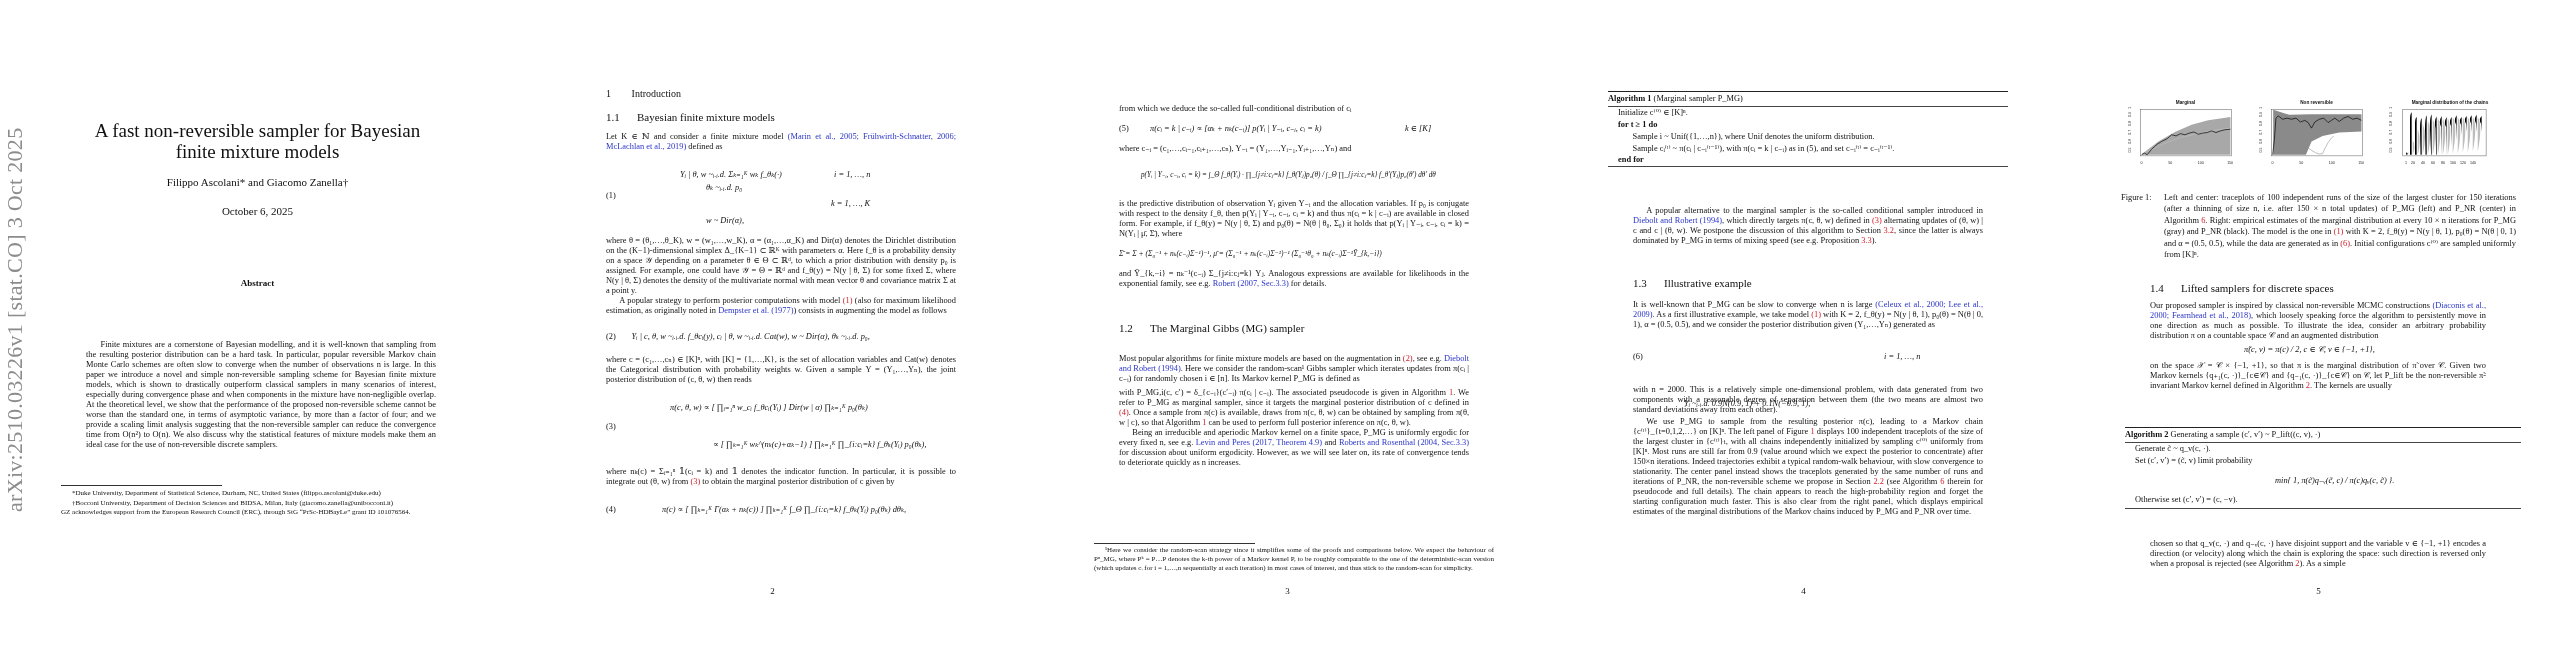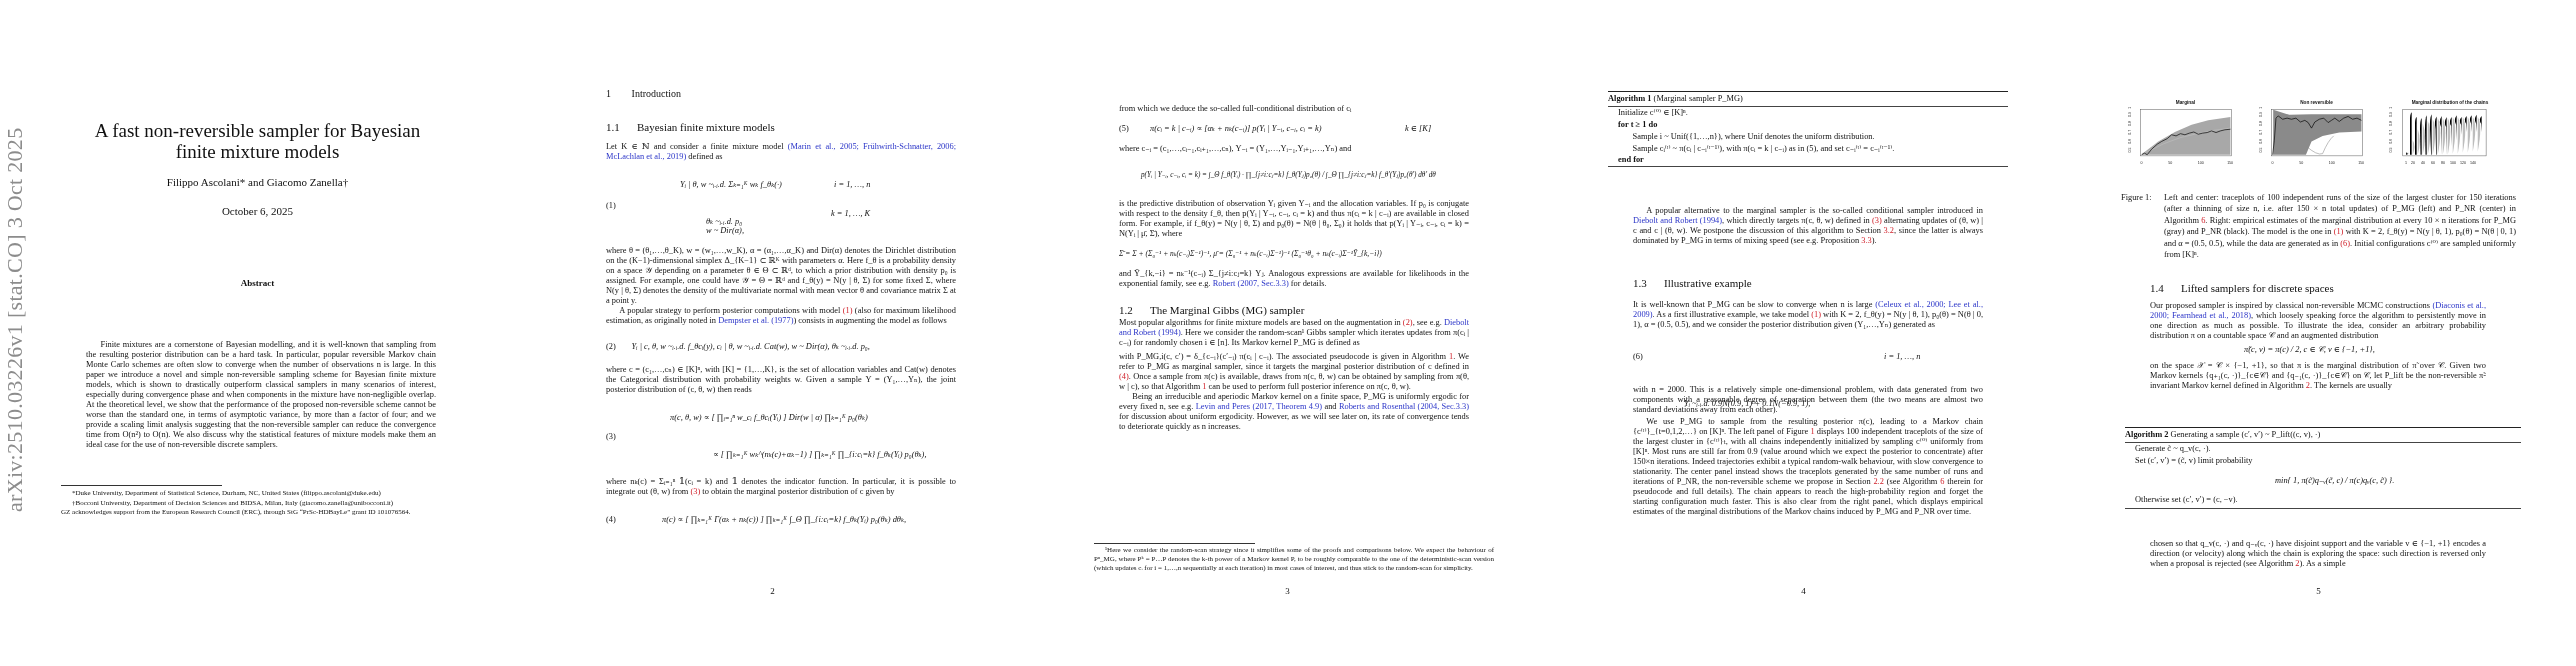--- a/index.html
+++ b/index.html
@@ -67,31 +67,31 @@
     <p class="ind">†Bocconi University, Department of Decision Sciences and BIDSA, Milan, Italy (giacomo.zanella@unibocconi.it)</p>
     <p>GZ acknowledges support from the European Research Council (ERC), through StG “PrSc-HDBayLe” grant ID 101076564.</p>
   </div>
 </div>
 
 <div class="page" style="left:515px;">
   <div class="col" style="top:89px; left:91px;">
     <div class="h1">
       <span class="secnum">1</span><span>Introduction</span>
     </div>
-    <div class="h2" style="margin-top:23px;">
+    <div class="h2" style="margin-top:13px;">
       <span class="secnum2">1.1</span><span>Bayesian finite mixture models</span>
     </div>
     <p style="margin-top:10px;">
       <span>Let K ∈ ℕ and consider a finite mixture model </span><span class="cite">(Marin et al., 2005; Frühwirth-Schnatter, 2006; McLachlan et al., 2019)</span><span> defined as</span>
     </p>
     <div class="eq" style="height:70px; margin-top:7.8px;">
       <span class="num" style="top:31px;">(1)</span>
       <span class="body" style="left:74px; top:10px;">Yᵢ | θ, w ~ᵢ.ᵢ.d. Σₖ₌₁ᴷ wₖ f_θₖ(·)</span>
       <span class="cond" style="left:228px; top:10px;">i = 1, …, n</span>
-      <span class="body" style="left:100px; top:47px;">θₖ ~ᵢ.ᵢ.d. p₀</span>
+      <span class="body" style="left:100px; top:23px;">θₖ ~ᵢ.ᵢ.d. p₀</span>
       <span class="cond" style="left:225px; top:39px;">k = 1, …, K</span>
       <span class="body" style="left:100px; top:56px;">w ~ Dir(α),</span>
     </div>
     <p style="margin-top:6.7px;">where θ = (θ₁,…,θ_K), w = (w₁,…,w_K), α = (α₁,…,α_K) and Dir(α) denotes the Dirichlet distribution on the (K−1)-dimensional simplex Δ_{K−1} ⊂ ℝᴷ with parameters α. Here f_θ is a probability density on a space 𝒴 depending on a parameter θ ∈ Θ ⊂ ℝᵈ, to which a prior distribution with density p₀ is assigned. For example, one could have 𝒴 = Θ = ℝᵈ and f_θ(y) = N(y | θ, Σ) for some fixed Σ, where N(y | θ, Σ) denotes the density of the multivariate normal with mean vector θ and covariance matrix Σ at a point y.</p>
     <p class="indent">
       <span>A popular strategy to perform posterior computations with model </span><span class="ref">(1)</span><span> (also for maximum likelihood estimation, as originally noted in </span><span class="cite">Dempster et al. (1977)</span><span>) consists in augmenting the model as follows</span>
     </p>
     <div class="eq" style="height:25.6px; margin-top:7.8px;">
       <span class="num" style="top:7.8px;">(2)</span>
       <span class="body" style="left:25.6px; top:7.8px;">Yᵢ | c, θ, w ~ᵢ.ᵢ.d. f_θcᵢ(y),   cᵢ | θ, w ~ᵢ.ᵢ.d. Cat(w),   w ~ Dir(α),   θₖ ~ᵢ.ᵢ.d. p₀,</span>
@@ -125,24 +125,24 @@
     <div class="eq" style="height:29px; margin-top:6.7px;">
       <span class="body" style="left:22px; top:9px; font-size:7.2px;">p(Yᵢ | Y₋ᵢ, c₋ᵢ, cᵢ = k) = ∫_Θ f_θ(Yᵢ) · ∏_{j≠i:cⱼ=k} f_θ(Yⱼ)p₀(θ) / ∫_Θ ∏_{j≠i:cⱼ=k} f_θ′(Yⱼ)p₀(θ′) dθ′ dθ</span>
     </div>
     <p style="margin-top:9px;">is the predictive distribution of observation Yᵢ given Y₋ᵢ and the allocation variables. If p₀ is conjugate with respect to the density f_θ, then p(Yᵢ | Y₋ᵢ, c₋ᵢ, cᵢ = k) and thus π(cᵢ = k | c₋ᵢ) are available in closed form. For example, if f_θ(y) = N(y | θ, Σ) and p₀(θ) = N(θ | θ₀, Σ₀) it holds that p(Yᵢ | Y₋ᵢ, c₋ᵢ, cᵢ = k) = N(Yᵢ | μ̄, Σ̄), where</p>
     <div class="eq" style="height:19px; margin-top:5.6px;">
       <span class="body" style="left:0; top:4.4px; font-size:7.5px;">Σ̄ = Σ + (Σ₀⁻¹ + nₖ(c₋ᵢ)Σ⁻¹)⁻¹,   μ̄ = (Σ₀⁻¹ + nₖ(c₋ᵢ)Σ⁻¹)⁻¹ (Σ₀⁻¹θ₀ + nₖ(c₋ᵢ)Σ⁻¹Ȳ_{k,−i})</span>
     </div>
     <p style="margin-top:5.6px;">
       <span>and Ȳ_{k,−i} = nₖ⁻¹(c₋ᵢ) Σ_{j≠i:cⱼ=k} Yⱼ. Analogous expressions are available for likelihoods in the exponential family, see e.g. </span><span class="cite">Robert (2007, Sec.3.3)</span><span> for details.</span>
     </p>
-    <div class="h2" style="margin-top:16px;">
+    <div class="h2" style="margin-top:34px;">
       <span class="secnum2">1.2</span><span>The Marginal Gibbs (MG) sampler</span>
     </div>
-    <p style="margin-top:3px;">
+    <p style="margin-top:21px;">
       <span>Most popular algorithms for finite mixture models are based on the augmentation in </span><span class="ref">(2)</span><span>, see e.g. </span><span class="cite">Diebolt and Robert (1994)</span><span>. Here we consider the random-scan¹ Gibbs sampler which iterates updates from π(cᵢ | c₋ᵢ) for randomly chosen i ∈ [n]. Its Markov kernel P_MG is defined as</span>
     </p>
     <p style="margin-top:4.4px;">
       <span>with P_MG,i(c, c′) = δ_{c₋ᵢ}(c′₋ᵢ) π(cᵢ | c₋ᵢ). The associated pseudocode is given in Algorithm </span><span class="ref">1</span><span>. We refer to P_MG as marginal sampler, since it targets the marginal posterior distribution of c defined in </span><span class="ref">(4)</span><span>. Once a sample from π(c) is available, draws from π(c, θ, w) can be obtained by sampling from π(θ, w | c), so that Algorithm </span><span class="ref">1</span><span> can be used to perform full posterior inference on π(c, θ, w).</span>
     </p>
     <p class="indent">
       <span>Being an irreducible and aperiodic Markov kernel on a finite space, P_MG is uniformly ergodic for every fixed n, see e.g. </span><span class="cite">Levin and Peres (2017, Theorem 4.9)</span><span> and </span><span class="cite">Roberts and Rosenthal (2004, Sec.3.3)</span><span> for discussion about uniform ergodicity. However, as we will see later on, its rate of convergence tends to deteriorate quickly as n increases.</span>
     </p>
   </div>
   <div class="fn-rule" style="left:64px; top:543px;"></div>

